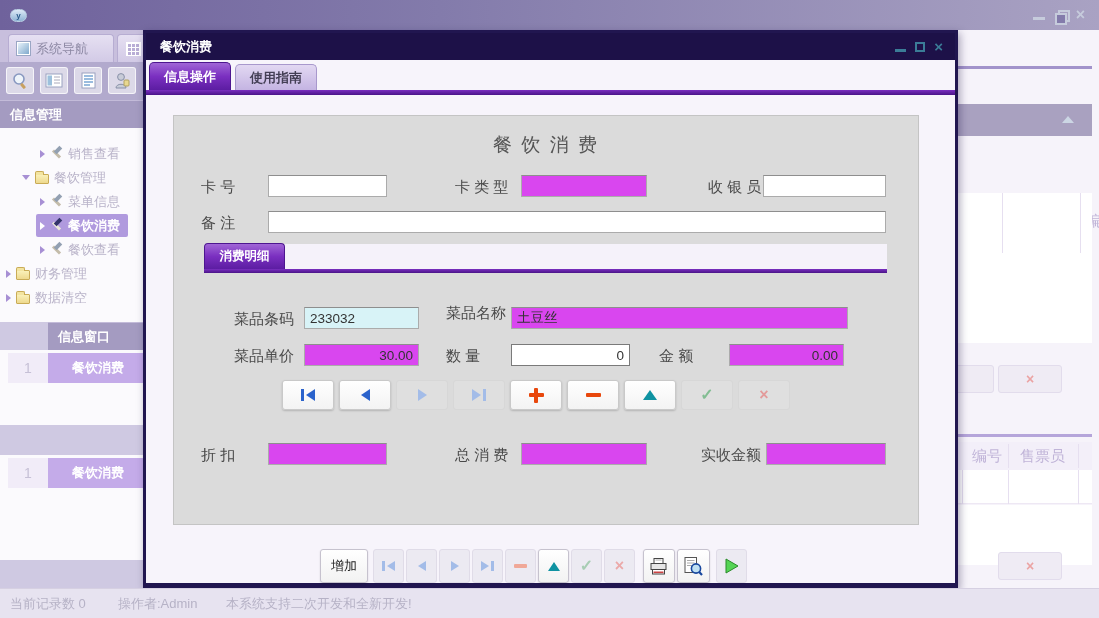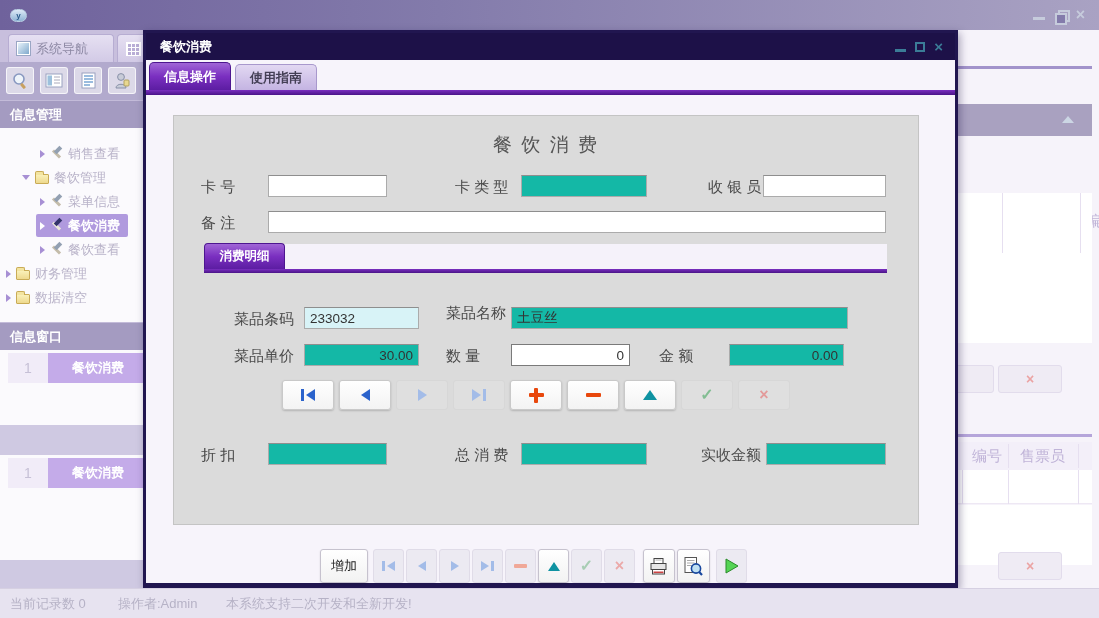--- a/index.html
+++ b/index.html
@@ -121,21 +121,21 @@
 
   
   .panel { position:absolute; left:27px; top:20px; width:746px; height:410px;
     background:#dbdbdb; border:1px solid #c4c4c4; }
   .panel-title { position:absolute; left:0; top:16px; width:100%; text-align:center;
     font-size:19px; color:#555555; letter-spacing:2px; }
   .flabel { position:absolute; font-size:15px; color:#4a4a4a; white-space:nowrap; }
   .inp { position:absolute; height:22px; background:#ffffff; border:1px solid #ababab;
     border-top-color:#8e8e8e; font-size:13.5px; color:#333333; padding:0 5px;
     font-family:"Liberation Sans", sans-serif; }
-  .inp.ro { background:#14b8a6; }
+  .inp.ro { background:#d946ef; }
   .inp.cyan { background:#d8f3f7; }
   .inp.num { text-align:right; }
   .qty { border-color:#7a7a7a; }
 
   
   .subtab-strip { position:absolute; left:30px; top:128px; width:683px; height:25px; background:#f5f2fa; }
   .subtab { position:absolute; left:30px; top:127px; width:81px; height:26px;
     background:linear-gradient(180deg,#a066d6 0%,#7a2fc0 50%,#5c1da2 100%);
     border:1px solid #4d1690; border-bottom:none; border-radius:4px 4px 0 0;
     color:#fff; font-weight:bold; font-size:12.5px; text-align:center; line-height:25px; }
@@ -268,21 +268,21 @@
         <span class="ico-folder"></span>
         <span>财务管理</span>
       </div>
       <div class="tree-row" style="left:6px; top:158px;">
         <span class="chev-r"></span>
         <span class="ico-folder"></span>
         <span>数据清空</span>
       </div>
     </div>
 
-    <div class="side-header" style="top:260px;">信息窗口</div>
+    <div class="side-header" style="top:260px;margin-left:48px;">信息窗口</div>
     <div class="side-white" style="top:288px; height:75px;">
       <div class="num-cell" style="top:3px;">1</div>
       <div class="name-cell" style="top:3px;">餐饮消费</div>
     </div>
 
     <div class="side-white" style="top:393px; height:105px;">
       <div class="num-cell" style="top:3px;">1</div>
       <div class="name-cell" style="top:3px;">餐饮消费</div>
     </div>
   </div>

